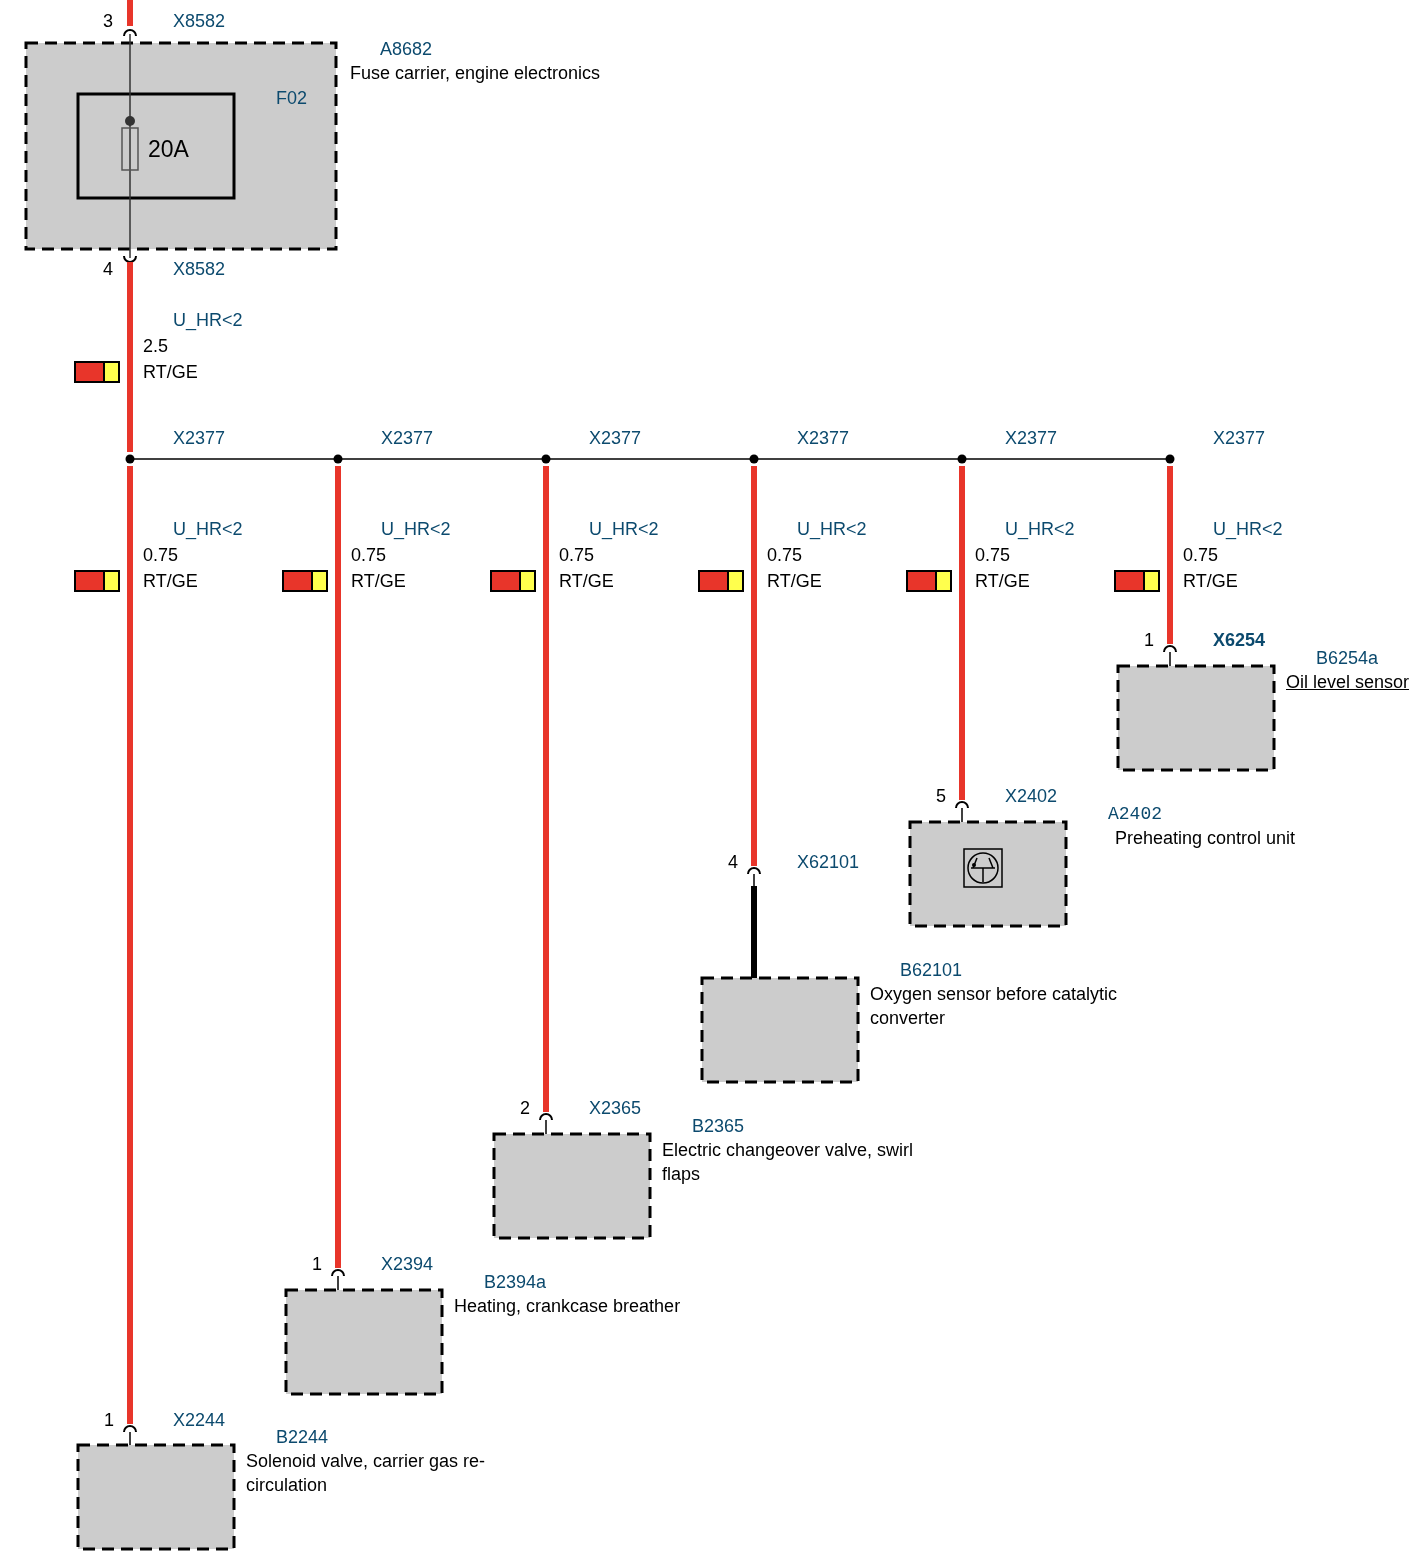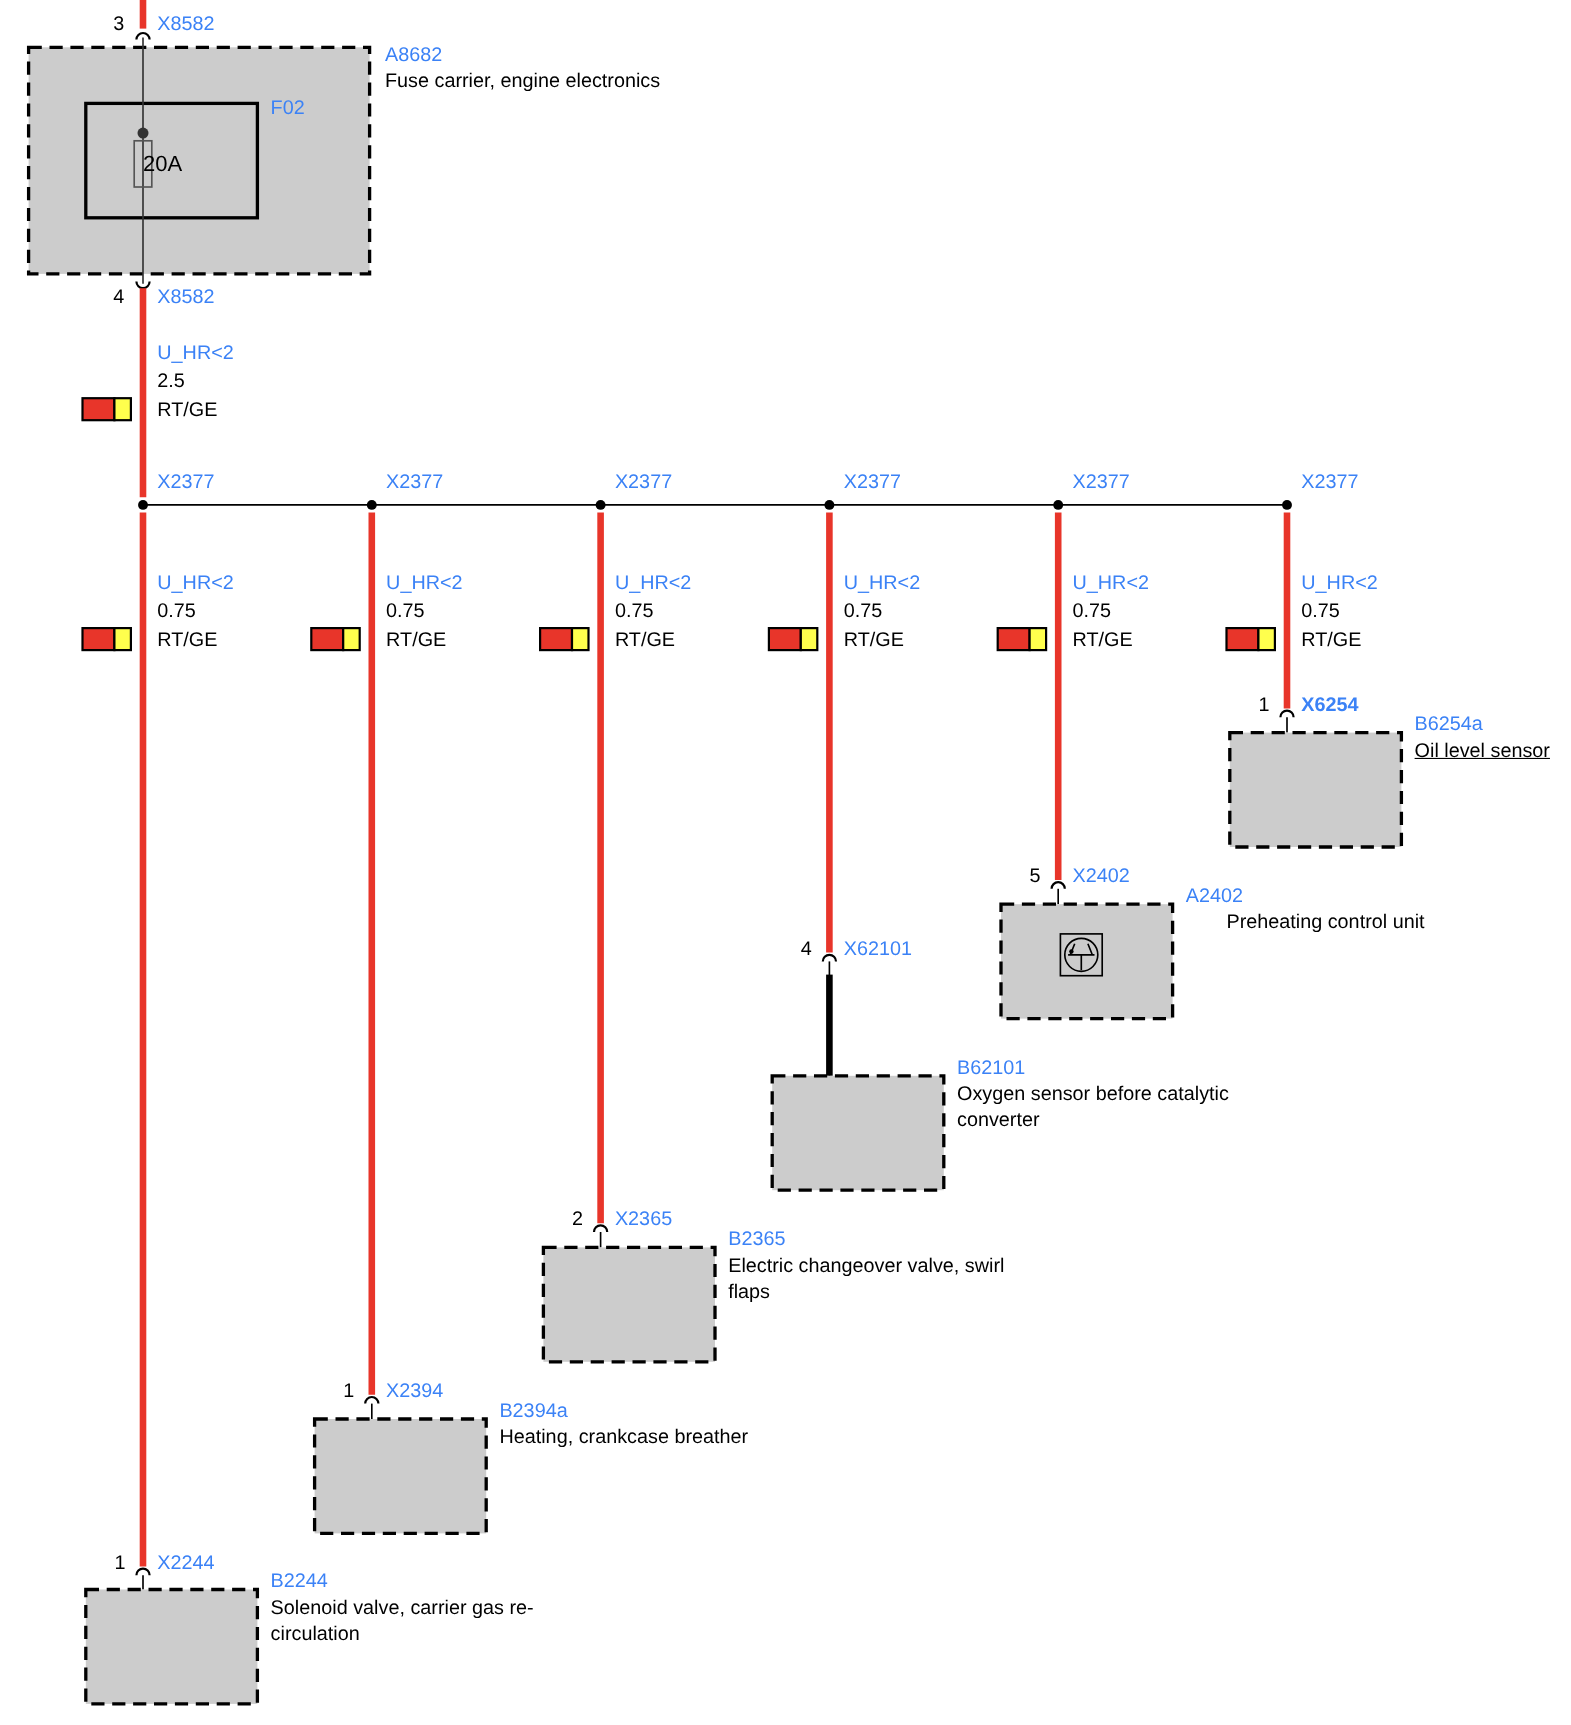--- a/index.html
+++ b/index.html
@@ -1,20 +1,20 @@
 <!DOCTYPE html>
 <html><head>
 <meta charset="utf-8">
 <style>
   html, body { margin:0; padding:0; background:#ffffff; }
   body { width:1428px; height:1568px; position:relative; overflow:hidden;
          font-family:"Liberation Sans", sans-serif; }
   svg { position:absolute; left:0; top:0; }
   .lbl { position:absolute; font-size:18px; line-height:24px; white-space:nowrap; }
-  .blue { color:#3b82f6; }
+  .blue { color:#0c4a6e;margin-left:30px; }
   .blk { color:#000; }
   .desc { position:absolute; font-size:18px; line-height:24px; color:#000; }
 </style>
 </head>
 <body>
 
 <svg width="1428" height="1568">
 
   <line x1="130" y1="0" x2="130" y2="26" stroke="#e8352a" stroke-width="6"></line>
 
@@ -84,21 +84,21 @@
       <rect x="1144" y="571" width="15" height="20" fill="#ffff4d" stroke="#000" stroke-width="2"></rect>
       <rect x="1118" y="666" width="156" height="104" fill="#cccccc" stroke="#000" stroke-width="3" stroke-dasharray="12,7"></rect>
     </g>
 </svg>
 
 <div class="lbl blk" style="left:103px;top:9px">3</div>
 <div class="lbl blue" style="left:143px;top:9px">X8582</div>
 <div class="lbl blue" style="left:350px;top:37px">A8682</div>
 <div class="lbl blk" style="left:350px;top:61px">Fuse carrier, engine electronics</div>
 <div class="lbl blue" style="left:246px;top:86px">F02</div>
-<div class="lbl blk" style="left:130px;top:137px;font-size:20px">20A</div>
+<div class="lbl blk" style="left:148px;top:137px;font-size:23px">20A</div>
 <div class="lbl blk" style="left:103px;top:257px">4</div>
 <div class="lbl blue" style="left:143px;top:257px">X8582</div>
 
 <div class="lbl blue" style="left:143px;top:308px">U_HR&lt;2</div>
 <div class="lbl blk" style="left:143px;top:334px">2.5</div>
 <div class="lbl blk" style="left:143px;top:360px">RT/GE</div>
 
 <div id="branch-labels">
     <div class="lbl blue" style="left: 143px; top: 426px;">X2377</div>
     <div class="lbl blue" style="left: 143px; top: 517px;">U_HR&lt;2</div>
@@ -131,21 +131,21 @@
     <div class="lbl blk" style="left: 728px; top: 850px;">4</div>
     <div class="lbl blue" style="left: 767px; top: 850px;">X62101</div>
     <div class="lbl blue" style="left: 870px; top: 958px;">B62101</div>
     <div class="desc" style="left: 870px; top: 982px; width: 290px; white-space: normal;">Oxygen sensor before catalytic converter</div>
     <div class="lbl blue" style="left: 975px; top: 426px;">X2377</div>
     <div class="lbl blue" style="left: 975px; top: 517px;">U_HR&lt;2</div>
     <div class="lbl blk" style="left: 975px; top: 543px;">0.75</div>
     <div class="lbl blk" style="left: 975px; top: 569px;">RT/GE</div>
     <div class="lbl blk" style="left: 936px; top: 784px;">5</div>
     <div class="lbl blue" style="left: 975px; top: 784px;">X2402</div>
-    <div class="lbl blue" style="left: 1078px; top: 802px;">A2402</div>
+    <div class="lbl blue" style="left: 1078px; top: 802px; font-family: Liberation Mono, monospace;">A2402</div>
     <div class="desc" style="left: 1060px; top: 826px; width: 290px; white-space: normal; text-align: center;">Preheating control unit</div>
     <div class="lbl blue" style="left: 1183px; top: 426px;">X2377</div>
     <div class="lbl blue" style="left: 1183px; top: 517px;">U_HR&lt;2</div>
     <div class="lbl blk" style="left: 1183px; top: 543px;">0.75</div>
     <div class="lbl blk" style="left: 1183px; top: 569px;">RT/GE</div>
     <div class="lbl blk" style="left: 1144px; top: 628px;">1</div>
     <div class="lbl blue" style="left: 1183px; top: 628px; font-weight: bold;">X6254</div>
     <div class="lbl blue" style="left: 1286px; top: 646px;">B6254a</div>
     <div class="desc" style="left: 1286px; top: 670px; width: auto; white-space: nowrap; text-decoration: underline;">Oil level sensor</div>
   </div>

